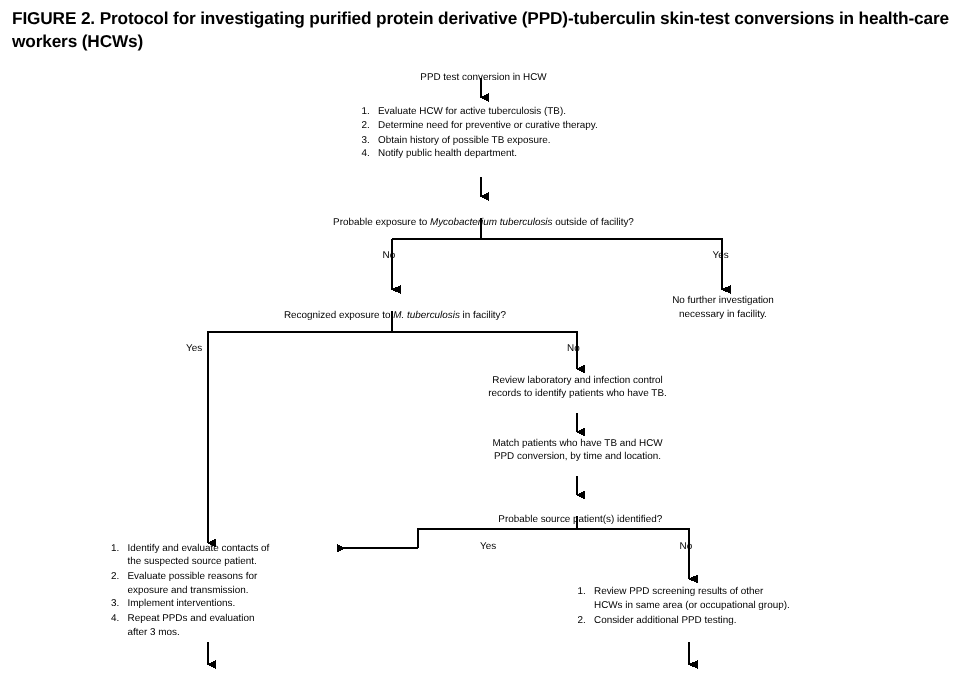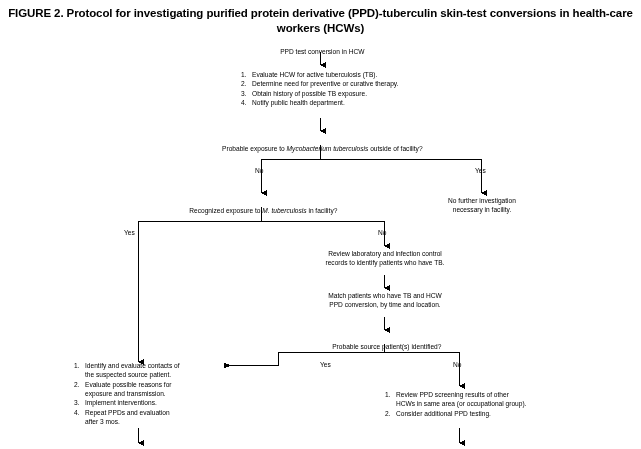--- a/index.html
+++ b/index.html
@@ -17,21 +17,20 @@
   }
   #figure-title {
     position: absolute;
     left: 8px;
     top: 6px;
     width: 625px;
     font-size: 11.5px;
     font-weight: bold;
     line-height: 1.32;
     letter-spacing: -0.1px;
-    text-align: center;
   }
   #flow-canvas {
     position: absolute;
     left: 0;
     top: 0;
     width: 641px;
     height: 449px;
   }
   .node {
     position: absolute;

